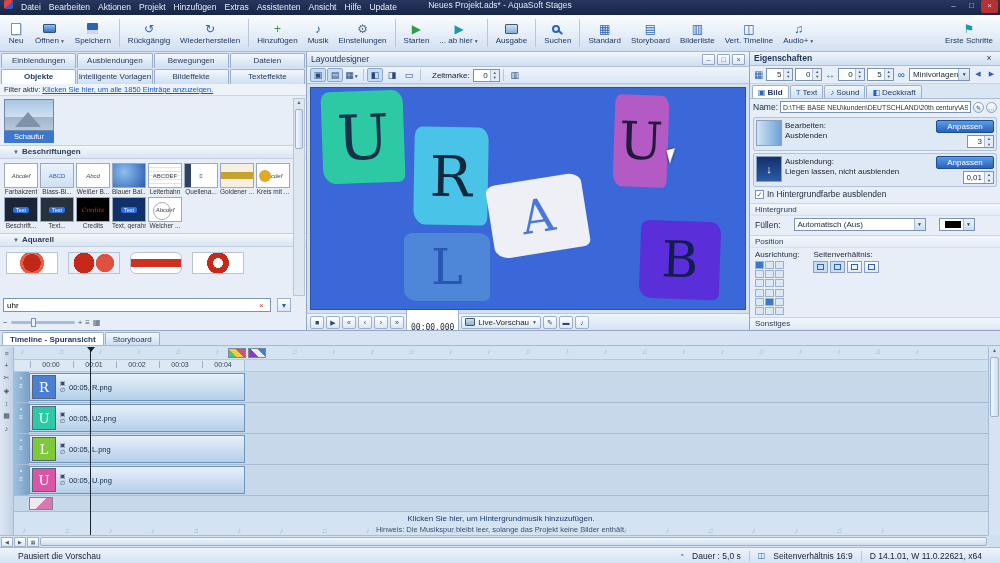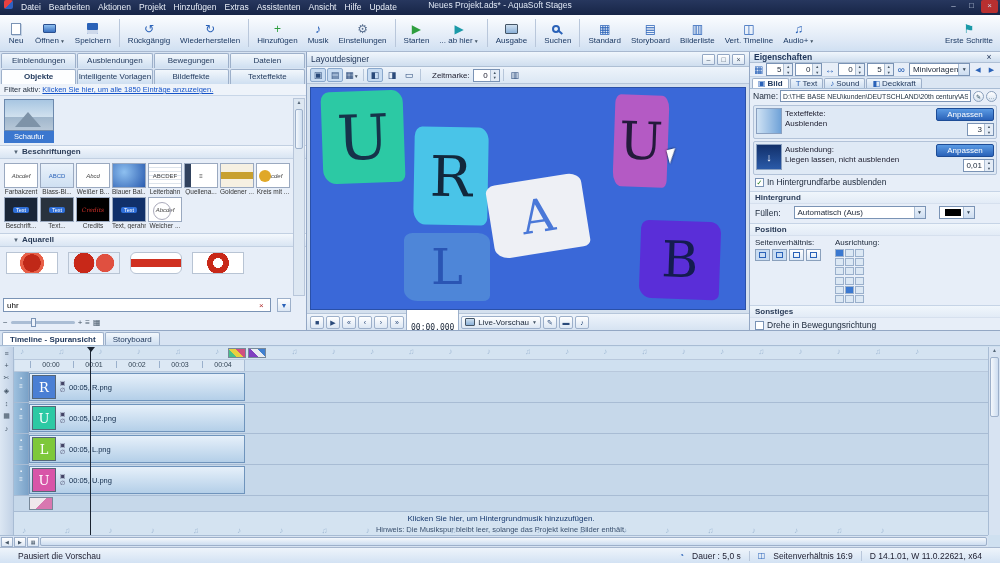--- a/index.html
+++ b/index.html
@@ -125,21 +125,21 @@
   .grp { margin:2px 3px 0; border:1px solid #b2c2d8; background:#dfe9f5; padding:2px; border-radius:2px; }
   .grow { display:flex; gap:3px; }
   .gthumb { width:26px; height:26px; border:1px solid #8aa0c0; flex:none; text-align:center; color:#fff; font-size:11px; line-height:24px; }
   .fadein { background:linear-gradient(90deg,#cfe2f4,#6fa2d8); }
   .fadeout { background:linear-gradient(#12306a,#2a5aa8); }
   .gtext { flex:1; line-height:10px; font-size:8px; color:#223; padding-top:1px; overflow:hidden; }
   .gbtns { width:58px; display:flex; flex-direction:column; gap:2px; align-items:flex-end; flex:none; }
   .btn-blue { width:100%; height:13px; background:linear-gradient(#5b9be4,#2a62b8); color:#fff; border:1px solid #1d4c96; border-radius:2px; font-size:8px; text-align:center; line-height:12px; }
   .chkrow { display:flex; align-items:flex-end; gap:3px; padding:2px 5px; }
   .chk { width:9px; height:9px; border:1px solid #7a93b5; background:#fff; font-size:7px; line-height:8px; text-align:center; color:#1d7a1d; flex:none; }
-  .rsect { margin-top:2px; padding:1px 5px; font-weight:bold; color:#2a3c58; background:linear-gradient(#f0f6fc,#e2ebf6); border-top:1px solid #c6d4e6; border-bottom:1px solid #d6e0ee; font-size:8px; }
+  .rsect { margin-top:2px; padding:1px 5px; font-weight:normal; color:#2a3c58; background:linear-gradient(#f0f6fc,#e2ebf6); border-top:1px solid #c6d4e6; border-bottom:1px solid #d6e0ee; font-size:8px; }
   .fuellen { display:flex; align-items:center; gap:13px; padding:2px 5px; }
   .combo { display:flex; align-items:center; border:1px solid #7a93b5; background:#fff; height:13px; font-size:8px; padding-left:3px; }
   .combo .ca { margin-left:auto; width:11px; background:linear-gradient(#eaf1fa,#cdddf0); border-left:1px solid #a8bcd4; text-align:center; font-size:5px; line-height:11px; color:#345; align-self:stretch; }
   .combo.w130 { width:132px; } .combo.w64 { width:66px; }
   .swatchbox { width:36px; } .swatch-inner { flex:1; height:7px; background:#000; margin:0 2px; }
   .posgrid { display:flex; padding:2px 5px 0; gap:14px; font-size:8px; }
   .mbrow { display:flex; gap:2px; margin-top:2px; }
   .mb { width:15px; height:12px; border:1px solid #8aa0bc; background:linear-gradient(#fff,#dde8f4); position:relative; }
   .mb i { position:absolute; inset:2px 3px; border:1px solid #2a62b8; display:block; }
   .mb.on { background:#c8dcf2; }
@@ -571,21 +571,21 @@
     <div class="rname">
       <span>Name:</span>
       <input value="D:\THE BASE NEU\kunden\DEUTSCHLAND\20th century\AS" style="">
       <span class="rnd">✎</span>
       <span class="rnd">…</span>
     </div>
     <div class="grp">
       <div class="grow">
         <div class="gthumb fadein"></div>
         <div class="gtext">
-          <div>Texteffekte:</div>
+          <div>Bearbeiten:</div>
           <div>Ausblenden</div>
         </div>
         <div class="gbtns">
           <div class="btn-blue">Anpassen</div>
           <span class="spin">
               <span class="sv">3</span>
               <span class="sb">
                 <span>▲</span>
                 <span>▼</span>
               </span>
@@ -623,68 +623,64 @@
           <span>Automatisch (Aus)</span>
           <span class="ca">▼</span>
         </span>
       <span class="combo swatchbox">
           <span class="swatch-inner"></span>
           <span class="ca">▼</span>
         </span>
     </div>
     <div class="rsect">Position</div>
     <div class="posgrid">
+      <div>
+        <div>Ausrichtung:</div>
+        <div class="g9">
+          <i class="on"></i>
+            <i></i>
+            <i></i>
+          <i></i>
+            <i></i>
+            <i></i>
+          <i></i>
+            <i></i>
+            <i></i>
+        </div>
+        <div class="g9">
+          <i></i>
+            <i></i>
+            <i></i>
+          <i></i>
+            <i class="on"></i>
+            <i></i>
+          <i></i>
+            <i></i>
+            <i></i>
+        </div>
+      </div>
       <div>
         <div>Seitenverhältnis:</div>
         <div class="mbrow">
           <span class="mb on">
               <i></i>
             </span>
           <span class="mb on">
               <i></i>
             </span>
           <span class="mb">
               <i></i>
             </span>
           <span class="mb">
               <i></i>
             </span>
         </div>
       </div>
-      <div>
-        <div>Ausrichtung:</div>
-        <div class="g9">
-          <i class="on"></i>
-            <i></i>
-            <i></i>
-          <i></i>
-            <i></i>
-            <i></i>
-          <i></i>
-            <i></i>
-            <i></i>
-        </div>
-        <div class="g9">
-          <i></i>
-            <i></i>
-            <i></i>
-          <i></i>
-            <i class="on"></i>
-            <i></i>
-          <i></i>
-            <i></i>
-            <i></i>
-        </div>
-      </div>
     </div>
     <div class="rsect">Sonstiges</div>
-    <div class="chkrow">
-      <span class="chk"></span>
-      <span>Drehe in Bewegungsrichtung</span>
-    </div>
   </div>
 </div>
 
 <div id="timeline">
   <div class="ttabs">
     <div class="ttab active">Timeline - Spuransicht</div>
     <div class="ttab">Storyboard</div>
   </div>
   <div id="tlbody">
     <div id="tlrail">

